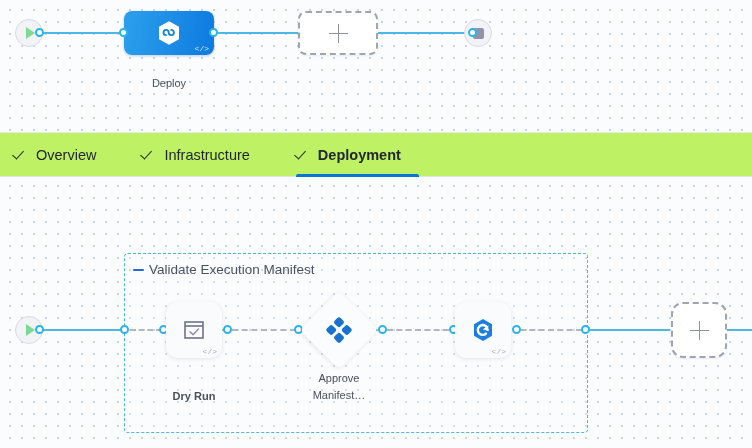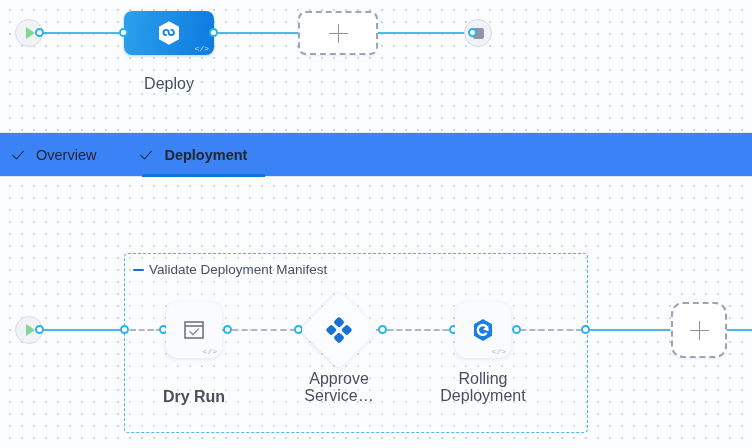--- a/index.html
+++ b/index.html
@@ -31,21 +31,21 @@
   }
 
   .canvas-top    { top: 0;   height: 132px; }
   .canvas-bottom { top: 177px; height: 271px; background-position: 4px 3px; }
 
   
   .tabbar {
     position: absolute;
     left: 0; top: 132px;
     width: 752px; height: 45px;
-    background: #3b82f6;
+    background: #bef264;
     border-top: 1px solid #e4e9ef;
     border-bottom: 1px solid #dfe4ea;
     box-sizing: border-box;
     display: flex;
     align-items: stretch;
     padding-left: 14px;
   }
   .tab {
     display: flex;
     align-items: center;
@@ -203,21 +203,21 @@
     align-items: center;
     justify-content: center;
     cursor: pointer;
   }
   .diamond-inner { transform: rotate(-45deg); display: flex; }
 
   
   .node-label {
     position: absolute;
     text-align: center;
-    font-size: 16px;
+    font-size: 11px;
     color: #4a4f5c;
     line-height: 17px;
     white-space: pre-line;
   }
 
   
   .group-box {
     position: absolute;
     border: 1px dashed #49b6ef;
     border-radius: 4px;
@@ -287,34 +287,39 @@
     </div>
     <div class="port" style="left:468px; top:28px;"></div>
   </div>
 
   <div class="tabbar">
     <div class="tab">
       <span class="check"></span>
       <span>Overview</span>
 
     </div>
+    <div class="tab">
+      <span class="check"></span>
+      <span>Infrastructure</span>
+
+    </div>
     <div class="tab active">
       <span class="check"></span>
       <span>Deployment</span>
       <span class="tab-underline" style="display:block;"></span>
     </div>
   </div>
 
   <div class="canvas canvas-bottom">
 
     <div class="group-box" style="left:124px; top:76px; width:464px; height:180px;">
     </div>
     <div class="group-header" style="left:133px; top:85px;">
       <span class="collapse-dash"></span>
-      <span>Validate Deployment Manifest</span>
+      <span>Validate Execution Manifest</span>
     </div>
 
     <div class="edge" style="left:38px; top:152px; width:88px;"></div>
     <div class="edge dashed" style="left:130px; top:152px; width:32px;"></div>
     <div class="edge dashed" style="left:166px; top:152px; width:60px;"></div>
     <div class="edge dashed" style="left:232px; top:152px; width:64px;"></div>
     <div class="edge dashed" style="left:303px; top:152px; width:76px;"></div>
     <div class="edge dashed" style="left:387px; top:152px; width:62px;"></div>
     <div class="edge dashed" style="left:520px; top:152px; width:62px;"></div>
     <div class="edge" style="left:588px; top:152px; width:82px;"></div>
@@ -353,37 +358,35 @@
               <rect x="14.4" y="3.4" width="8.2" height="8.2" rx="2.4"></rect>
               <rect x="3.4" y="14.4" width="8.2" height="8.2" rx="2.4"></rect>
               <rect x="14.4" y="14.4" width="8.2" height="8.2" rx="2.4"></rect>
             </g>
           </svg>
         </span>
       </div>
     </div>
     <div class="port" style="left:378px; top:148px;"></div>
     <div class="node-label" style="left:294px; top:193px; width:90px;">Approve
-Service…</div>
+Manifest…</div>
 
     <div class="port" style="left:449px; top:148px;"></div>
 
     <div class="node" style="left:455px; top:125px;">
       <div class="step-node">
         <svg width="28" height="28" viewBox="0 0 28 28">
           <path d="M14 3 L23 8.2 L23 19.8 L14 25 L5 19.8 L5 8.2 Z" fill="#1a7fe0"></path>
           <path d="M18.6 13.9 a4.9 4.9 0 1 0 -1.6 3.7" fill="none" stroke="#ffffff" stroke-width="2.4" stroke-linecap="round"></path>
           <path d="M19.4 9.2 L18.7 14.4 L13.8 13.4 Z" fill="#ffffff"></path>
         </svg>
         <span class="codeglyph dark">&lt;/&gt;</span>
       </div>
     </div>
     <div class="port" style="left:512px; top:148px;"></div>
-    <div class="node-label" style="left:438px; top:193px; width:90px;">Rolling
-Deployment</div>
 
     <div class="port" style="left:581px; top:148px;"></div>
 
     <div class="node" style="left:671px; top:125px;">
       <div class="add-box add-step-box">
         <div class="plus"></div>
       </div>
     </div>
   </div>
 

